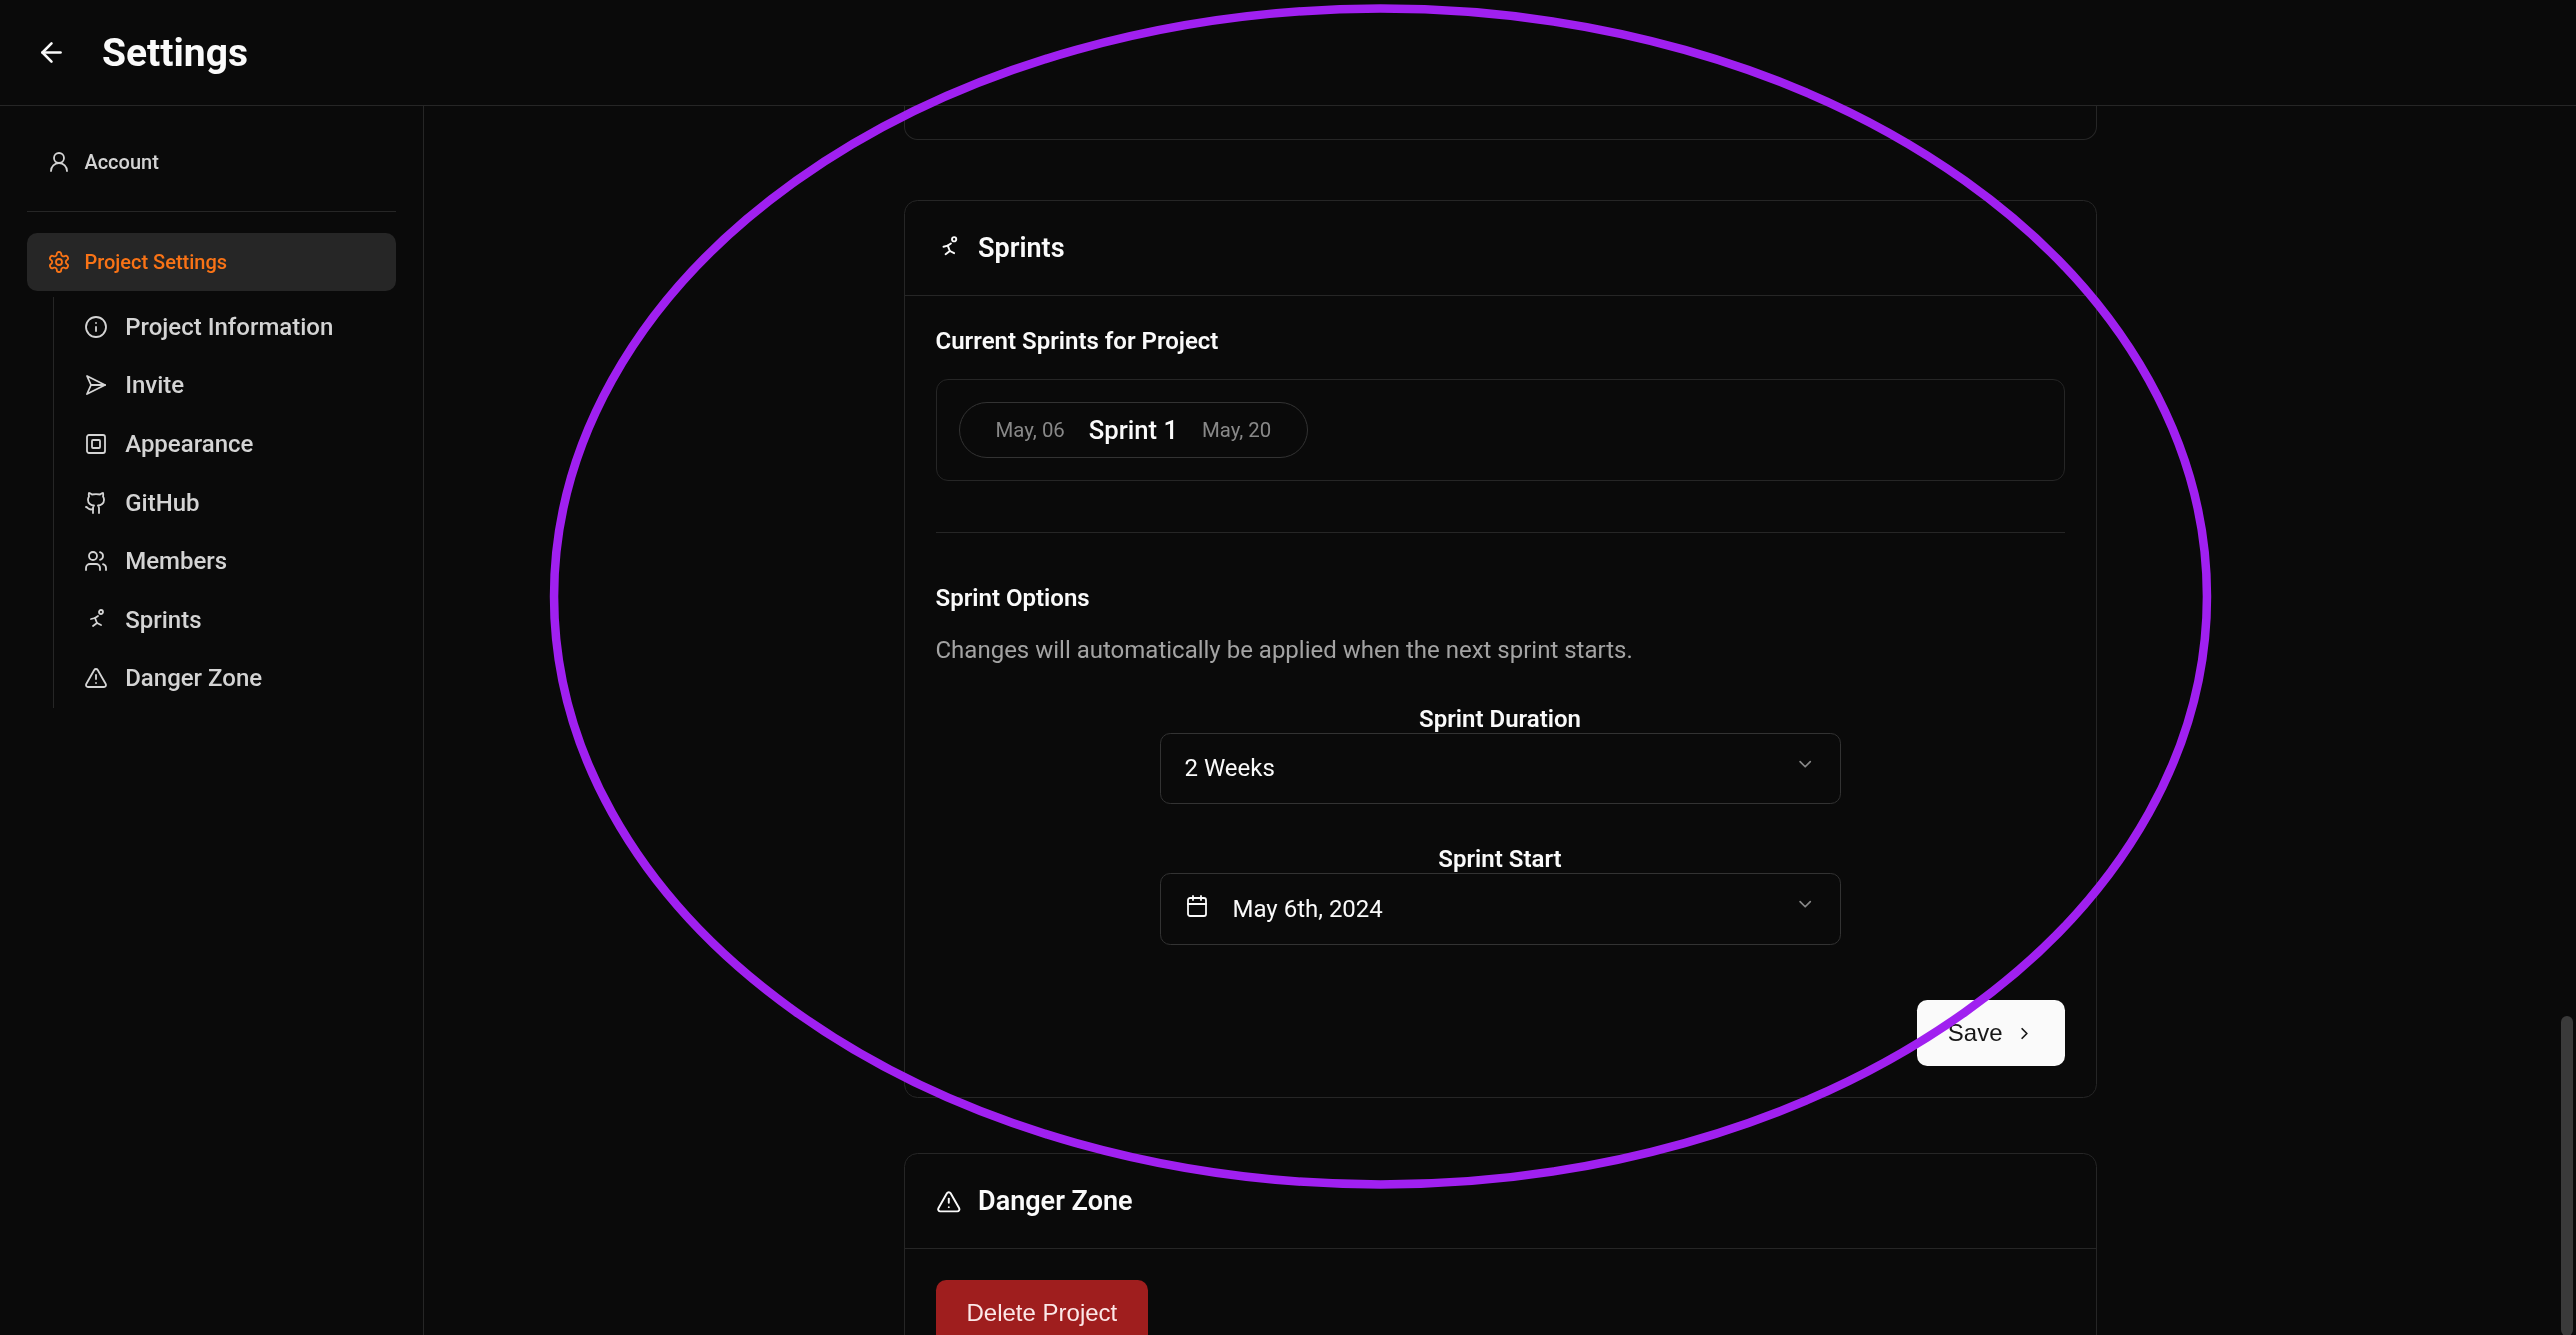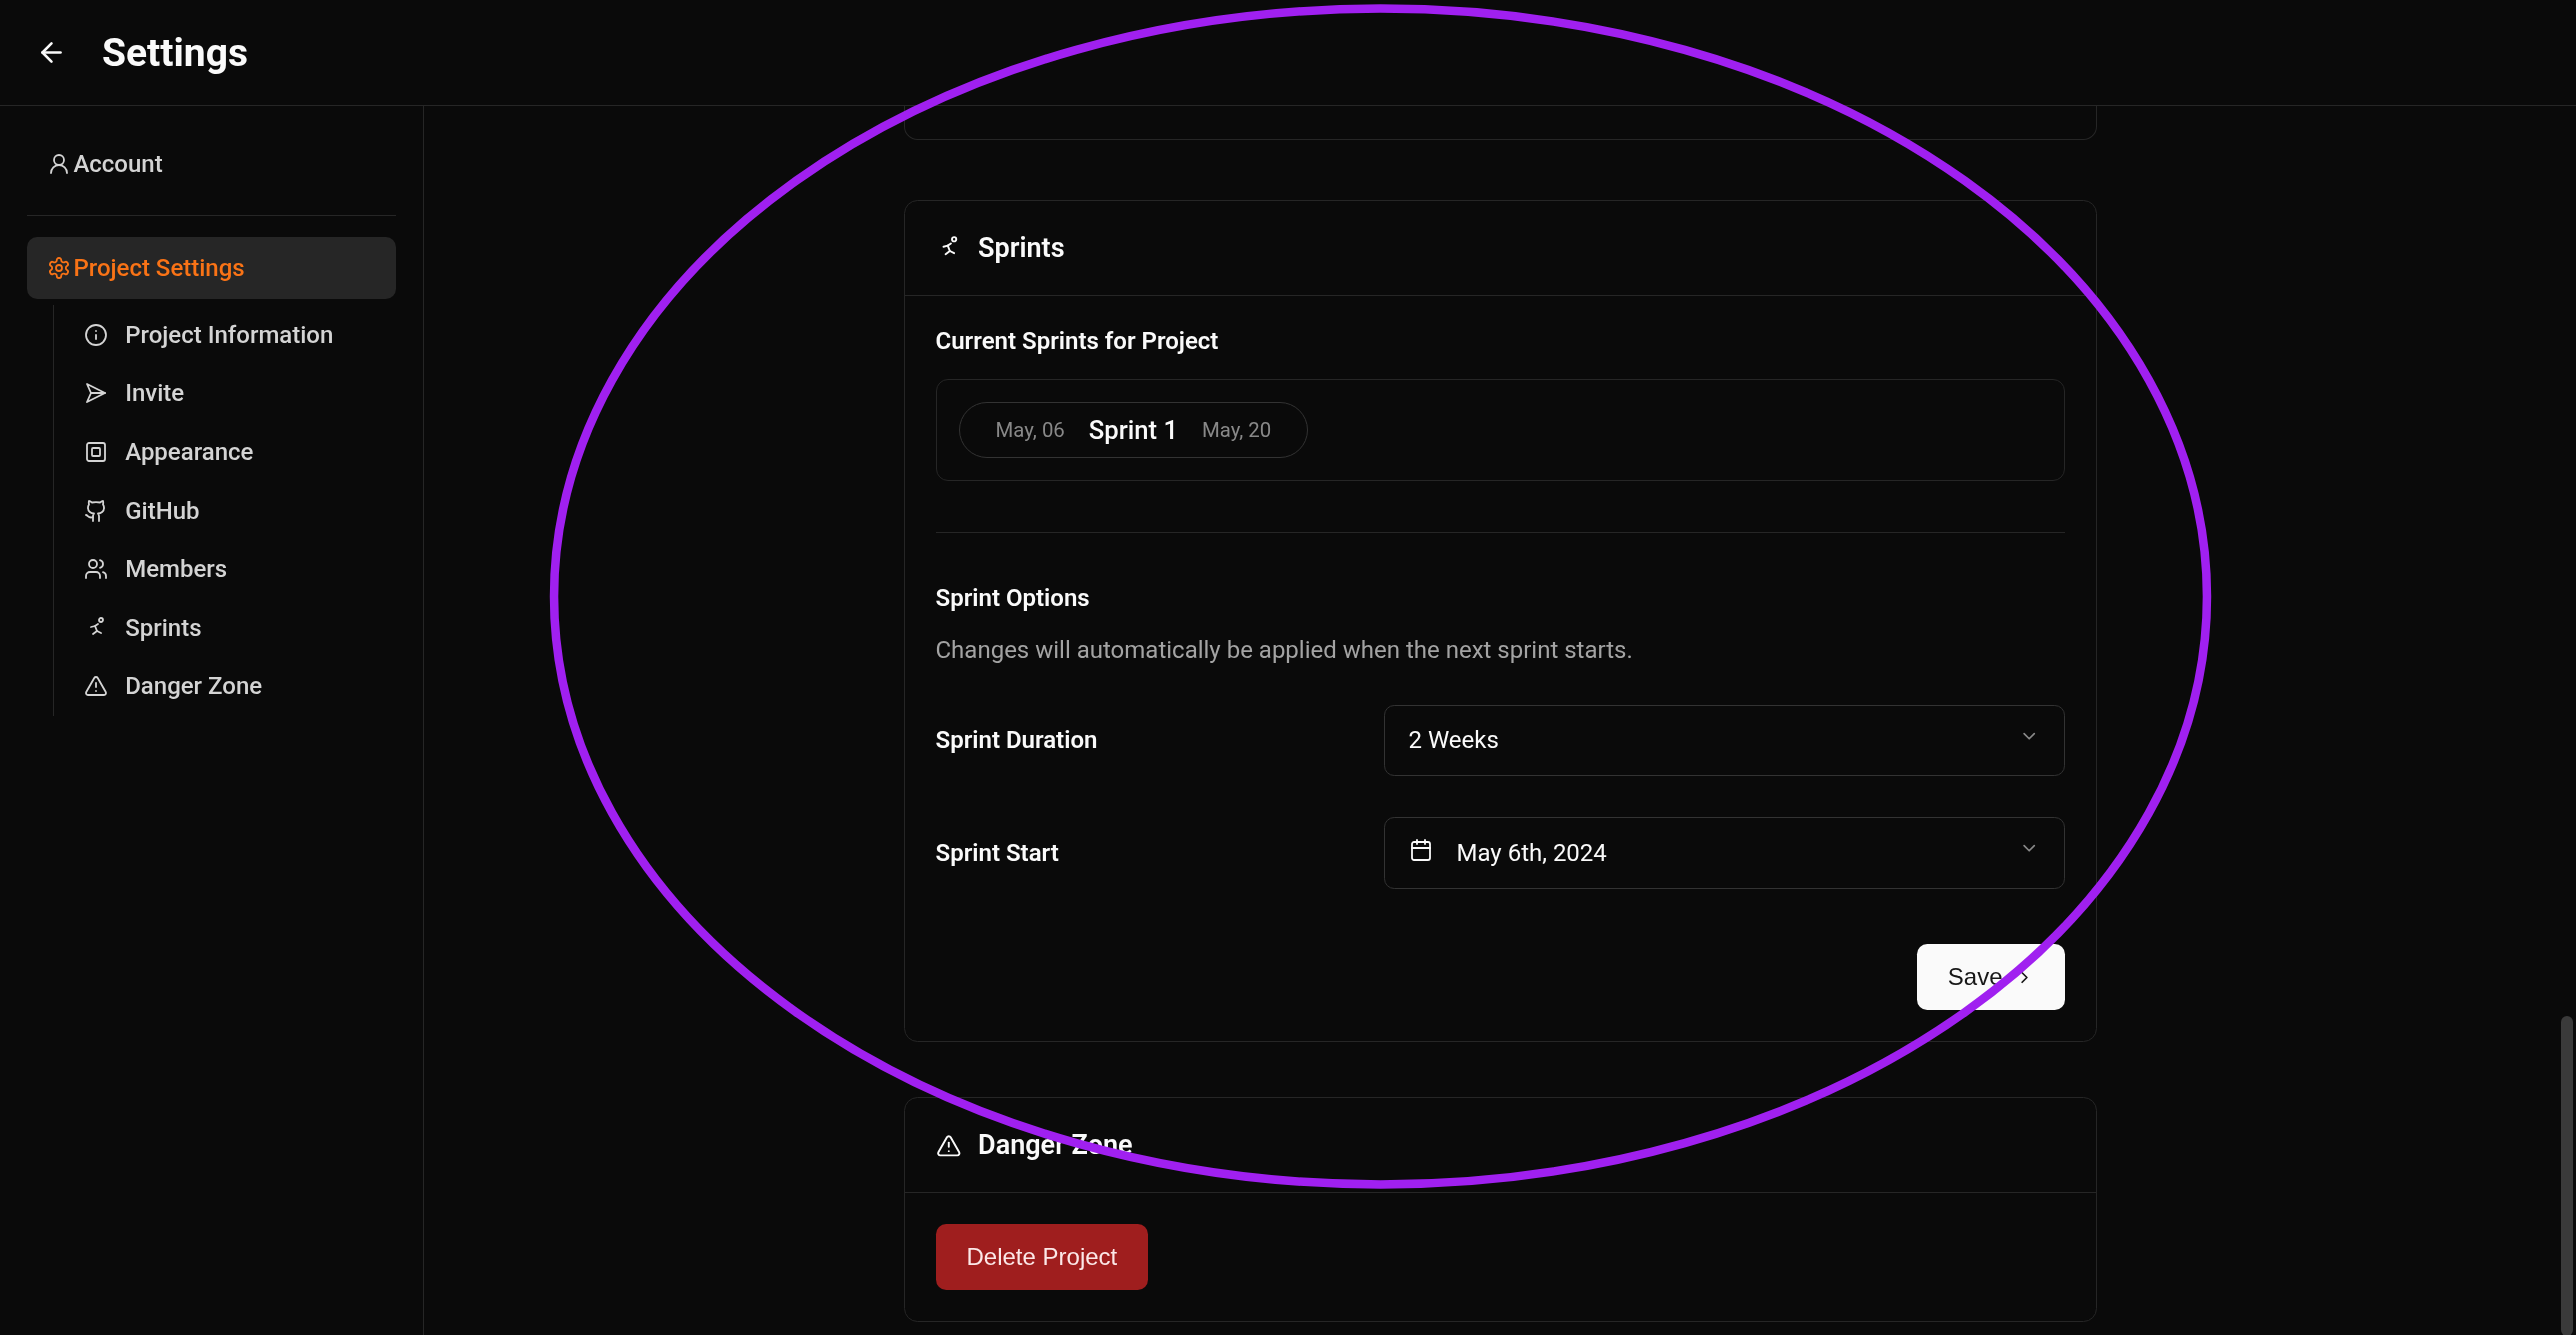--- a/index.html
+++ b/index.html
@@ -42,26 +42,26 @@
       height: calc(100% - 106px);
     }
     .sidebar {
       width: 424px;
       border-right: 0.9px solid #262626;
       padding: 27px 27px 27px 27px;
     }
     .sidebar-item {
       display: flex;
       align-items: center;
-      gap: 2px;
+      gap: 13px;
       padding: 17px 20.4px;
       border-radius: 10.2px;
       cursor: pointer;
       color: #d4d4d4;
-      font-size: 24px;
+      font-size: 20px;
       font-weight: 500;
     }
     .sidebar-item.active {
       background: #262626;
       color: #f97316;
     }
     .sidebar-item .icon {
       width: 24px;
       height: 24px;
       display: flex;
@@ -176,20 +176,21 @@
     }
     .section-sublabel {
       font-size: 24px;
       color: #a3a3a3;
       margin-top: 2px;
     }
     .form-row {
       display: flex;
       align-items: center;
       margin-top: 41px;
+      flex-direction: column;
     }
     .form-label {
       font-size: 24px;
       font-weight: 600;
       flex: 1;
     }
     .select {
       width: 681px;
       border: 0.9px solid #333;
       border-radius: 10.2px;

